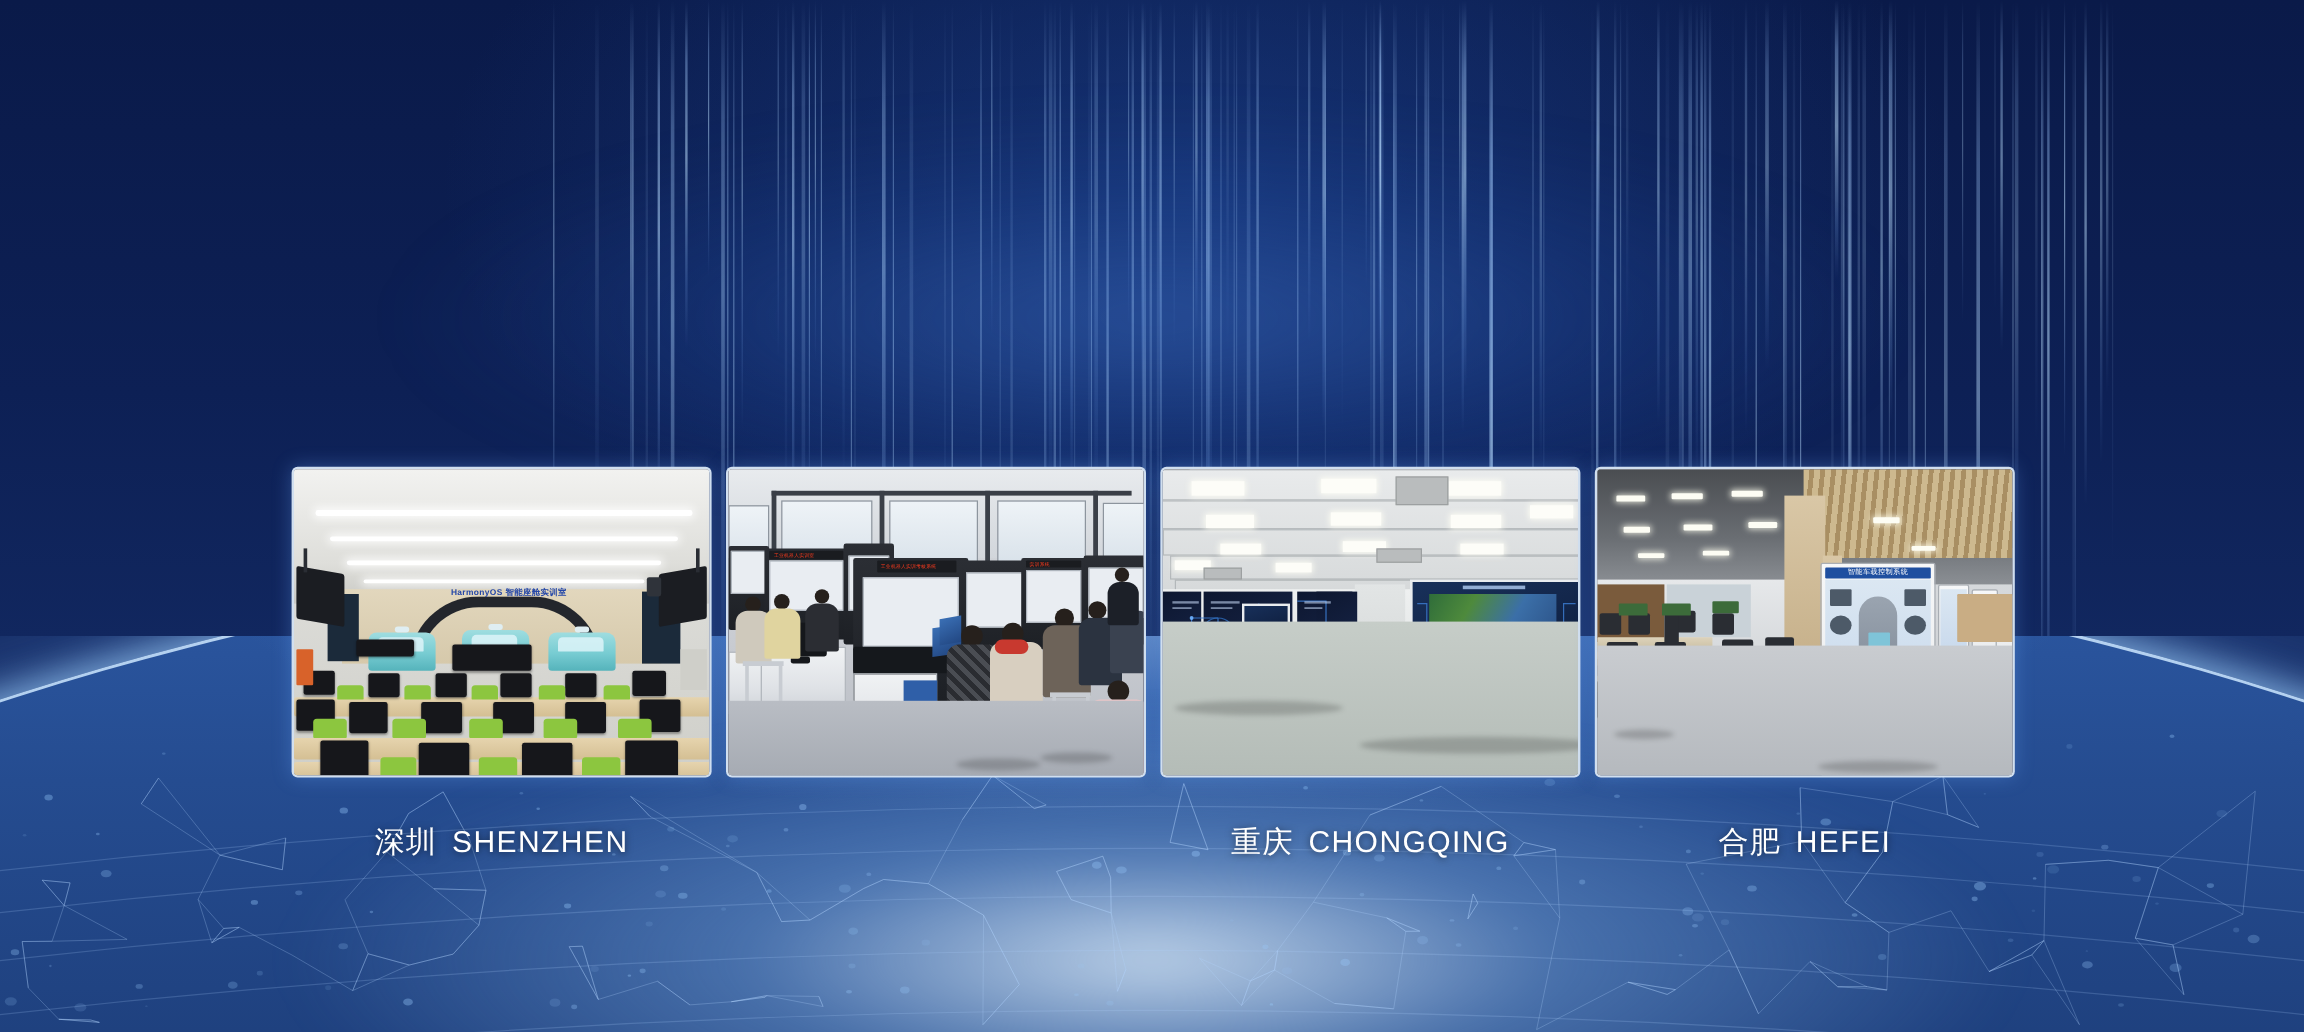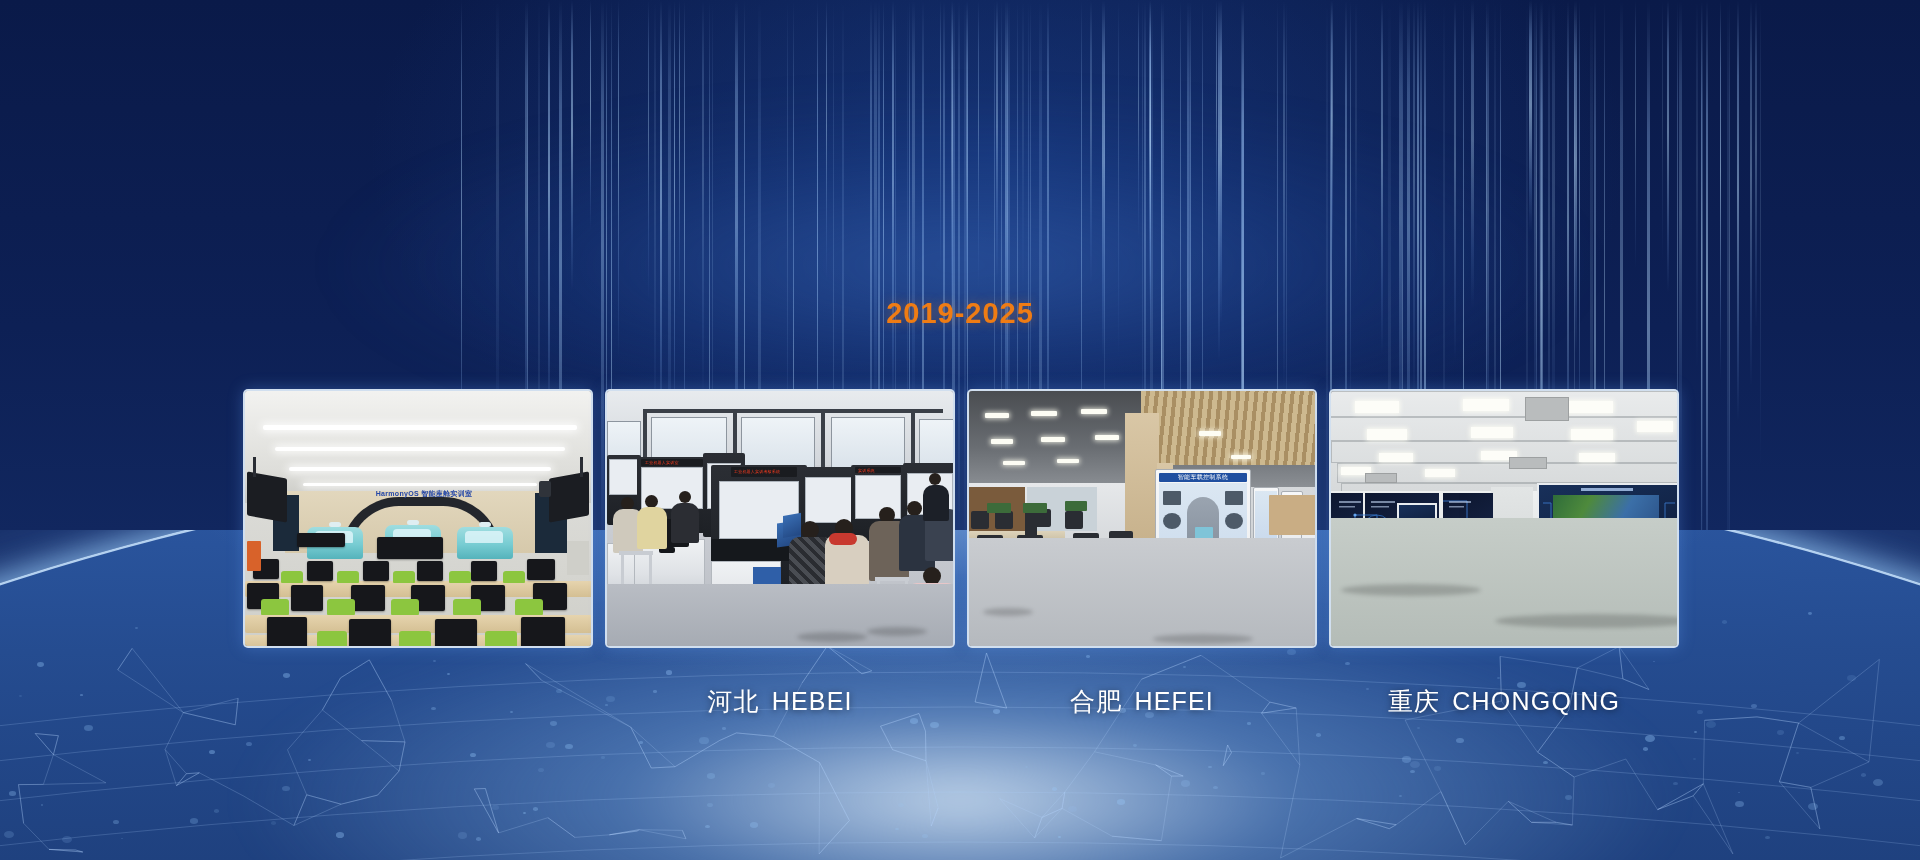--- a/index.html
+++ b/index.html
@@ -696,21 +696,20 @@
         <div class="bdot" style="width: 6.8px; height: 4.8px; left: 1777px; top: 200px; opacity: 0.26;"></div>
         <div class="bdot" style="width: 2.9px; height: 2px; left: 19px; top: 165px; opacity: 0.25;"></div>
         <div class="bdot" style="width: 5.9px; height: 4.1px; left: 922px; top: 304px; opacity: 0.33;"></div>
         <div class="bdot" style="width: 4.9px; height: 3.4px; left: 431px; top: 177px; opacity: 0.5;"></div>
         <div class="bdot" style="width: 6.5px; height: 4.5px; left: 492px; top: 275px; opacity: 0.21;"></div>
         <div class="bdot" style="width: 2.7px; height: 1.9px; left: 135px; top: 97px; opacity: 0.41;"></div>
       </div>
   </div>
 
 
-  <div id="years">2019-2025</div>
 
   <div id="gallery">
 
     <div class="card">
       <div class="frame">
         <div class="scene p1">
           <div class="p1-ceil"></div>
           <div class="p1-tube" style="left:18px;top:34px;width:314px;height:5px;"></div>
           <div class="p1-tube" style="left:30px;top:56px;width:290px;height:4px;"></div>
           <div class="p1-tube" style="left:44px;top:76px;width:262px;height:4px;"></div>
@@ -775,20 +774,23 @@
           <div class="p1-mon" style="left:104px;top:228px;width:42px;height:31px;"></div>
           <div class="p1-mon" style="left:190px;top:228px;width:42px;height:31px;"></div>
           <div class="p1-mon" style="left:276px;top:226px;width:44px;height:33px;"></div>
           <div class="p1-chair" style="left:72px;top:240px;width:30px;height:19px;"></div>
           <div class="p1-chair" style="left:154px;top:240px;width:32px;height:19px;"></div>
           <div class="p1-chair" style="left:240px;top:240px;width:32px;height:19px;"></div>
 
           <div class="p1-orange" style="left:2px;top:150px;width:14px;height:30px;"></div>
           <div class="p1-side" style="right:2px;top:150px;width:22px;height:34px;background:#cfcfc9;"></div>
         </div>
+      </div>
+      <div class="caption">
+        <span class="cn">深圳</span><span class="en">SHENZHEN</span>
       </div>
     </div>
 
     <div class="card">
       <div class="frame">
         <div class="scene p2">
           <div class="p2-ceil"></div>
           <div class="p2-beam" style="left:36px;top:18px;width:300px;height:4px;"></div>
           <div class="p2-beam" style="left:36px;top:18px;width:4px;height:74px;"></div>
           <div class="p2-beam" style="left:126px;top:18px;width:4px;height:72px;"></div>
@@ -869,104 +871,20 @@
           <div class="p2-stool" style="left:270px;top:188px;width:3px;height:36px;"></div>
           <div class="p2-stool" style="left:298px;top:188px;width:3px;height:36px;"></div>
           <div class="p2-stool" style="left:12px;top:160px;width:34px;height:4px;"></div>
           <div class="p2-stool" style="left:14px;top:162px;width:3px;height:32px;"></div>
           <div class="p2-stool" style="left:42px;top:162px;width:3px;height:32px;"></div>
 
           <div class="p2-floor" style="height:62px;"></div>
           <div class="sh" style="left:190px;bottom:4px;width:70px;height:10px;"></div>
           <div class="sh" style="left:260px;bottom:10px;width:60px;height:9px;"></div>
         </div>
-      </div>
-      <div class="caption">
-        <span class="cn">河北</span><span class="en">HEBEI</span>
-      </div>
-    </div>
-
-    <div class="card">
-      <div class="frame">
-        <div class="scene p3">
-          <div class="p3-ceil"></div>
-          <div class="p3-wood" style="left:172px;top:0px;width:178px;height:74px;
-               background:repeating-linear-gradient(96deg,#cdb98f 0 5px,#a98f63 5px 9px);"></div>
-          <div class="p3-light" style="left:16px;top:22px;width:24px;height:5px;"></div>
-          <div class="p3-light" style="left:62px;top:20px;width:26px;height:5px;"></div>
-          <div class="p3-light" style="left:112px;top:18px;width:26px;height:5px;"></div>
-          <div class="p3-light" style="left:22px;top:48px;width:22px;height:5px;"></div>
-          <div class="p3-light" style="left:72px;top:46px;width:24px;height:5px;"></div>
-          <div class="p3-light" style="left:126px;top:44px;width:24px;height:5px;"></div>
-          <div class="p3-light" style="left:34px;top:70px;width:22px;height:4px;"></div>
-          <div class="p3-light" style="left:88px;top:68px;width:22px;height:4px;"></div>
-          <div class="p3-light" style="left:230px;top:40px;width:22px;height:5px;"></div>
-          <div class="p3-light" style="left:262px;top:64px;width:20px;height:4px;"></div>
-
-          <div class="p3-wall" style="left:0px;top:92px;width:180px;height:66px;"></div>
-          <div class="p3-wall" style="left:0px;top:96px;width:56px;height:48px;background:#7a5b3c;"></div>
-          <div class="p3-wall" style="left:58px;top:96px;width:70px;height:44px;background:#c9d2d8;"></div>
-          <div class="p3-wood" style="left:156px;top:22px;width:34px;height:140px;"></div>
-          <div class="p3-wood" style="left:188px;top:72px;width:16px;height:96px;"></div>
-
-          <div class="p3-case" style="left:186px;top:78px;width:96px;height:180px;"></div>
-          <div class="p3-board" style="left:190px;top:92px;width:88px;height:110px;"></div>
-          <div class="p3-ttl" style="left:190px;top:82px;width:88px;height:9px;line-height:9px;">智能车载控制系统</div>
-          <div class="p3-car" style="left:218px;top:106px;width:32px;height:84px;"></div>
-          <div class="p3-chip" style="left:194px;top:100px;width:18px;height:14px;"></div>
-          <div class="p3-chip" style="left:256px;top:100px;width:18px;height:14px;"></div>
-          <div class="p3-chip" style="left:194px;top:122px;width:18px;height:16px;border-radius:50%;"></div>
-          <div class="p3-chip" style="left:256px;top:122px;width:18px;height:16px;border-radius:50%;"></div>
-          <div class="p3-chip" style="left:194px;top:148px;width:18px;height:16px;border-radius:50%;"></div>
-          <div class="p3-chip" style="left:256px;top:148px;width:18px;height:16px;border-radius:50%;"></div>
-          <div class="p3-chip" style="left:194px;top:172px;width:20px;height:12px;"></div>
-          <div class="p3-chip" style="left:254px;top:172px;width:20px;height:12px;"></div>
-          <div class="p3-chip" style="left:226px;top:136px;width:18px;height:16px;background:#7fc4d8;"></div>
-          <div class="p3-case" style="left:186px;top:196px;width:96px;height:62px;background:linear-gradient(180deg,#f3f2ec,#e2e0d6);"></div>
-          <div class="p3-chip" style="left:200px;top:206px;width:26px;height:6px;background:#aab0b6;"></div>
-          <div class="p3-chip" style="left:240px;top:206px;width:26px;height:6px;background:#aab0b6;"></div>
-          <div class="p3-chip" style="left:256px;top:236px;width:18px;height:9px;background:#2f6bb5;"></div>
-
-          <div class="p3-case" style="left:284px;top:96px;width:26px;height:86px;"></div>
-          <div class="p3-board" style="left:286px;top:100px;width:22px;height:58px;"></div>
-          <div class="p3-case" style="left:312px;top:100px;width:22px;height:72px;"></div>
-          <div class="p3-case" style="left:332px;top:104px;width:18px;height:64px;"></div>
-          <div class="p3-chip" style="left:300px;top:104px;width:50px;height:40px;background:#c9ad84;"></div>
-
-          <div class="p3-desk" style="left:0px;top:140px;width:96px;height:10px;"></div>
-          <div class="p3-desk" style="left:0px;top:152px;width:110px;height:12px;"></div>
-          <div class="p3-desk" style="left:0px;top:172px;width:130px;height:14px;"></div>
-          <div class="p3-pc" style="left:2px;top:120px;width:18px;height:18px;"></div>
-          <div class="p3-pc" style="left:26px;top:120px;width:18px;height:18px;"></div>
-          <div class="p3-pc" style="left:62px;top:118px;width:20px;height:18px;"></div>
-          <div class="p3-pc" style="left:96px;top:120px;width:18px;height:18px;"></div>
-          <div class="p3-pc" style="left:8px;top:144px;width:26px;height:24px;"></div>
-          <div class="p3-pc" style="left:48px;top:144px;width:26px;height:24px;"></div>
-          <div class="p3-pc" style="left:104px;top:142px;width:26px;height:24px;"></div>
-          <div class="p3-pc" style="left:140px;top:140px;width:24px;height:22px;"></div>
-          <div class="p3-pc" style="left:56px;top:168px;width:44px;height:34px;background:#23262c;"></div>
-          <div class="p3-pc" style="left:0px;top:176px;width:40px;height:32px;background:#23262c;"></div>
-
-          <div class="p3-chair" style="left:16px;top:186px;width:34px;height:42px;"></div>
-          <div class="p3-orng" style="left:18px;top:186px;width:30px;height:8px;"></div>
-          <div class="p3-chair" style="left:118px;top:178px;width:28px;height:34px;"></div>
-          <div class="p3-orng" style="left:120px;top:178px;width:24px;height:7px;"></div>
-          <div class="p3-orng" style="left:118px;top:158px;width:22px;height:6px;"></div>
-          <div class="p3-chip" style="left:56px;top:120px;width:12px;height:26px;background:#2a2d33;"></div>
-          <div class="p3-chip" style="left:18px;top:112px;width:24px;height:10px;background:#3c6b3a;"></div>
-          <div class="p3-chip" style="left:54px;top:112px;width:24px;height:10px;background:#3c6b3a;"></div>
-          <div class="p3-chip" style="left:96px;top:110px;width:22px;height:10px;background:#3c6b3a;"></div>
-
-          <div class="p3-floor"></div>
-          <div class="sh" style="left:184px;bottom:2px;width:100px;height:10px;"></div>
-          <div class="sh" style="left:14px;bottom:30px;width:50px;height:8px;"></div>
-        </div>
-      </div>
-      <div class="caption">
-        <span class="cn">合肥</span><span class="en">HEFEI</span>
       </div>
     </div>
 
     <div class="card">
       <div class="frame">
         <div class="scene p4">
           <div class="p4-ceil"></div>
           <div class="p4-tile" style="left:-20px;top:0px;width:400px;height:26px;"></div>
           <div class="p4-tile" style="left:-10px;top:26px;width:380px;height:24px;"></div>
           <div class="p4-tile" style="left:0px;top:50px;width:360px;height:22px;"></div>
@@ -1069,14 +987,95 @@
           <div class="p4-floor"></div>
           <div class="sh" style="left:164px;bottom:18px;width:200px;height:14px;"></div>
           <div class="sh" style="left:10px;bottom:50px;width:140px;height:12px;"></div>
         </div>
       </div>
       <div class="caption">
         <span class="cn">重庆</span><span class="en">CHONGQING</span>
       </div>
     </div>
 
+    <div class="card">
+      <div class="frame">
+        <div class="scene p3">
+          <div class="p3-ceil"></div>
+          <div class="p3-wood" style="left:172px;top:0px;width:178px;height:74px;
+               background:repeating-linear-gradient(96deg,#cdb98f 0 5px,#a98f63 5px 9px);"></div>
+          <div class="p3-light" style="left:16px;top:22px;width:24px;height:5px;"></div>
+          <div class="p3-light" style="left:62px;top:20px;width:26px;height:5px;"></div>
+          <div class="p3-light" style="left:112px;top:18px;width:26px;height:5px;"></div>
+          <div class="p3-light" style="left:22px;top:48px;width:22px;height:5px;"></div>
+          <div class="p3-light" style="left:72px;top:46px;width:24px;height:5px;"></div>
+          <div class="p3-light" style="left:126px;top:44px;width:24px;height:5px;"></div>
+          <div class="p3-light" style="left:34px;top:70px;width:22px;height:4px;"></div>
+          <div class="p3-light" style="left:88px;top:68px;width:22px;height:4px;"></div>
+          <div class="p3-light" style="left:230px;top:40px;width:22px;height:5px;"></div>
+          <div class="p3-light" style="left:262px;top:64px;width:20px;height:4px;"></div>
+
+          <div class="p3-wall" style="left:0px;top:92px;width:180px;height:66px;"></div>
+          <div class="p3-wall" style="left:0px;top:96px;width:56px;height:48px;background:#7a5b3c;"></div>
+          <div class="p3-wall" style="left:58px;top:96px;width:70px;height:44px;background:#c9d2d8;"></div>
+          <div class="p3-wood" style="left:156px;top:22px;width:34px;height:140px;"></div>
+          <div class="p3-wood" style="left:188px;top:72px;width:16px;height:96px;"></div>
+
+          <div class="p3-case" style="left:186px;top:78px;width:96px;height:180px;"></div>
+          <div class="p3-board" style="left:190px;top:92px;width:88px;height:110px;"></div>
+          <div class="p3-ttl" style="left:190px;top:82px;width:88px;height:9px;line-height:9px;">智能车载控制系统</div>
+          <div class="p3-car" style="left:218px;top:106px;width:32px;height:84px;"></div>
+          <div class="p3-chip" style="left:194px;top:100px;width:18px;height:14px;"></div>
+          <div class="p3-chip" style="left:256px;top:100px;width:18px;height:14px;"></div>
+          <div class="p3-chip" style="left:194px;top:122px;width:18px;height:16px;border-radius:50%;"></div>
+          <div class="p3-chip" style="left:256px;top:122px;width:18px;height:16px;border-radius:50%;"></div>
+          <div class="p3-chip" style="left:194px;top:148px;width:18px;height:16px;border-radius:50%;"></div>
+          <div class="p3-chip" style="left:256px;top:148px;width:18px;height:16px;border-radius:50%;"></div>
+          <div class="p3-chip" style="left:194px;top:172px;width:20px;height:12px;"></div>
+          <div class="p3-chip" style="left:254px;top:172px;width:20px;height:12px;"></div>
+          <div class="p3-chip" style="left:226px;top:136px;width:18px;height:16px;background:#7fc4d8;"></div>
+          <div class="p3-case" style="left:186px;top:196px;width:96px;height:62px;background:linear-gradient(180deg,#f3f2ec,#e2e0d6);"></div>
+          <div class="p3-chip" style="left:200px;top:206px;width:26px;height:6px;background:#aab0b6;"></div>
+          <div class="p3-chip" style="left:240px;top:206px;width:26px;height:6px;background:#aab0b6;"></div>
+          <div class="p3-chip" style="left:256px;top:236px;width:18px;height:9px;background:#2f6bb5;"></div>
+
+          <div class="p3-case" style="left:284px;top:96px;width:26px;height:86px;"></div>
+          <div class="p3-board" style="left:286px;top:100px;width:22px;height:58px;"></div>
+          <div class="p3-case" style="left:312px;top:100px;width:22px;height:72px;"></div>
+          <div class="p3-case" style="left:332px;top:104px;width:18px;height:64px;"></div>
+          <div class="p3-chip" style="left:300px;top:104px;width:50px;height:40px;background:#c9ad84;"></div>
+
+          <div class="p3-desk" style="left:0px;top:140px;width:96px;height:10px;"></div>
+          <div class="p3-desk" style="left:0px;top:152px;width:110px;height:12px;"></div>
+          <div class="p3-desk" style="left:0px;top:172px;width:130px;height:14px;"></div>
+          <div class="p3-pc" style="left:2px;top:120px;width:18px;height:18px;"></div>
+          <div class="p3-pc" style="left:26px;top:120px;width:18px;height:18px;"></div>
+          <div class="p3-pc" style="left:62px;top:118px;width:20px;height:18px;"></div>
+          <div class="p3-pc" style="left:96px;top:120px;width:18px;height:18px;"></div>
+          <div class="p3-pc" style="left:8px;top:144px;width:26px;height:24px;"></div>
+          <div class="p3-pc" style="left:48px;top:144px;width:26px;height:24px;"></div>
+          <div class="p3-pc" style="left:104px;top:142px;width:26px;height:24px;"></div>
+          <div class="p3-pc" style="left:140px;top:140px;width:24px;height:22px;"></div>
+          <div class="p3-pc" style="left:56px;top:168px;width:44px;height:34px;background:#23262c;"></div>
+          <div class="p3-pc" style="left:0px;top:176px;width:40px;height:32px;background:#23262c;"></div>
+
+          <div class="p3-chair" style="left:16px;top:186px;width:34px;height:42px;"></div>
+          <div class="p3-orng" style="left:18px;top:186px;width:30px;height:8px;"></div>
+          <div class="p3-chair" style="left:118px;top:178px;width:28px;height:34px;"></div>
+          <div class="p3-orng" style="left:120px;top:178px;width:24px;height:7px;"></div>
+          <div class="p3-orng" style="left:118px;top:158px;width:22px;height:6px;"></div>
+          <div class="p3-chip" style="left:56px;top:120px;width:12px;height:26px;background:#2a2d33;"></div>
+          <div class="p3-chip" style="left:18px;top:112px;width:24px;height:10px;background:#3c6b3a;"></div>
+          <div class="p3-chip" style="left:54px;top:112px;width:24px;height:10px;background:#3c6b3a;"></div>
+          <div class="p3-chip" style="left:96px;top:110px;width:22px;height:10px;background:#3c6b3a;"></div>
+
+          <div class="p3-floor"></div>
+          <div class="sh" style="left:184px;bottom:2px;width:100px;height:10px;"></div>
+          <div class="sh" style="left:14px;bottom:30px;width:50px;height:8px;"></div>
+        </div>
+      </div>
+      <div class="caption">
+        <span class="cn">合肥</span><span class="en">HEFEI</span>
+      </div>
+    </div>
+
   </div>
 </div>
 
 </body></html>

